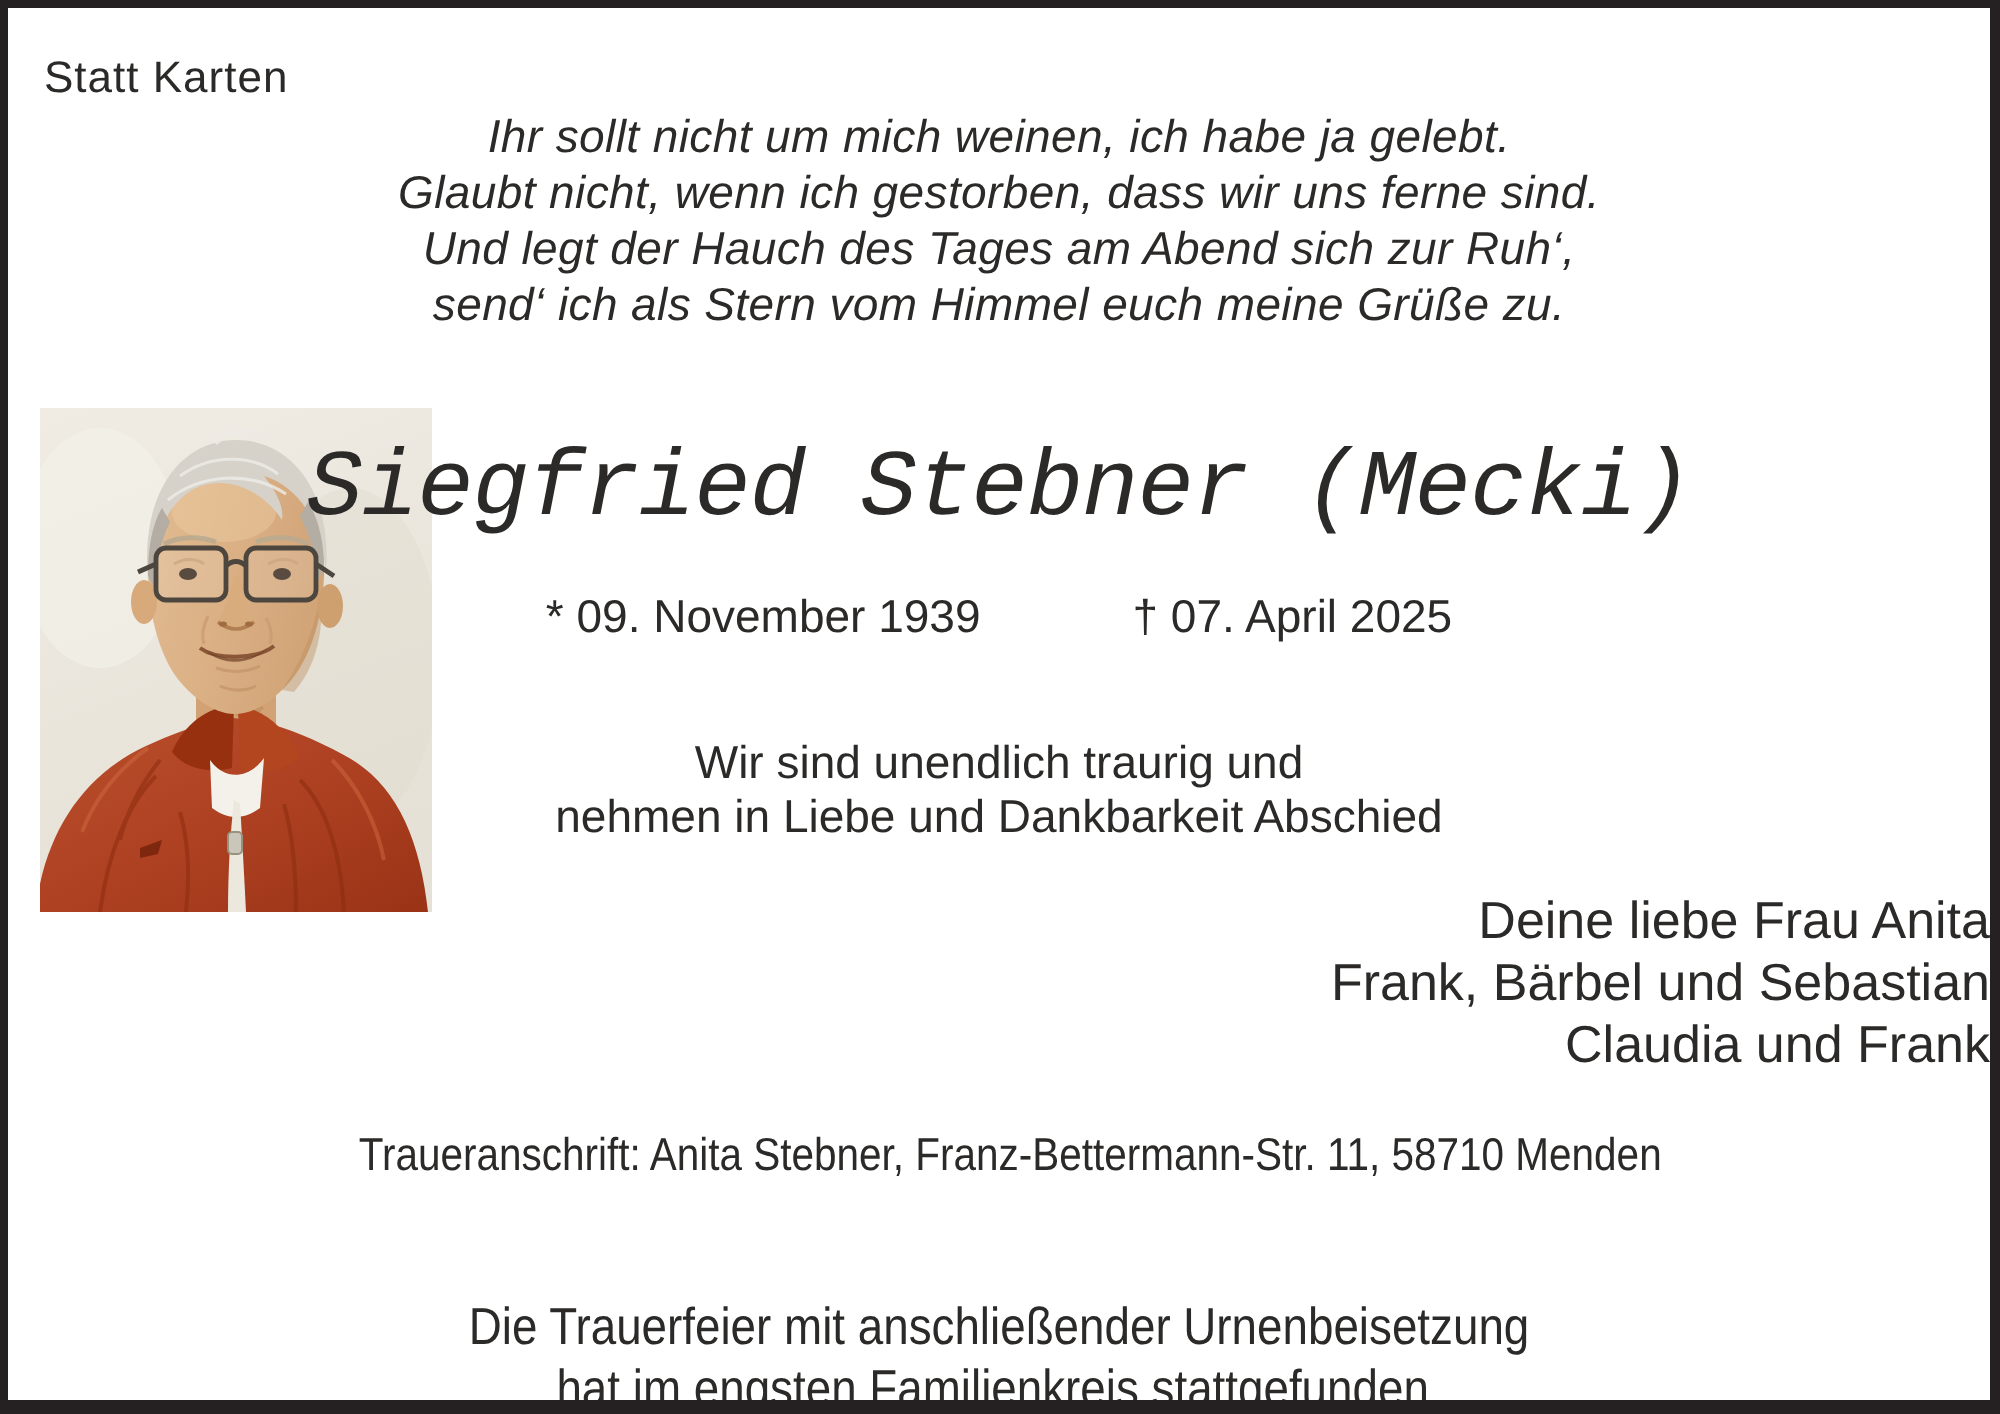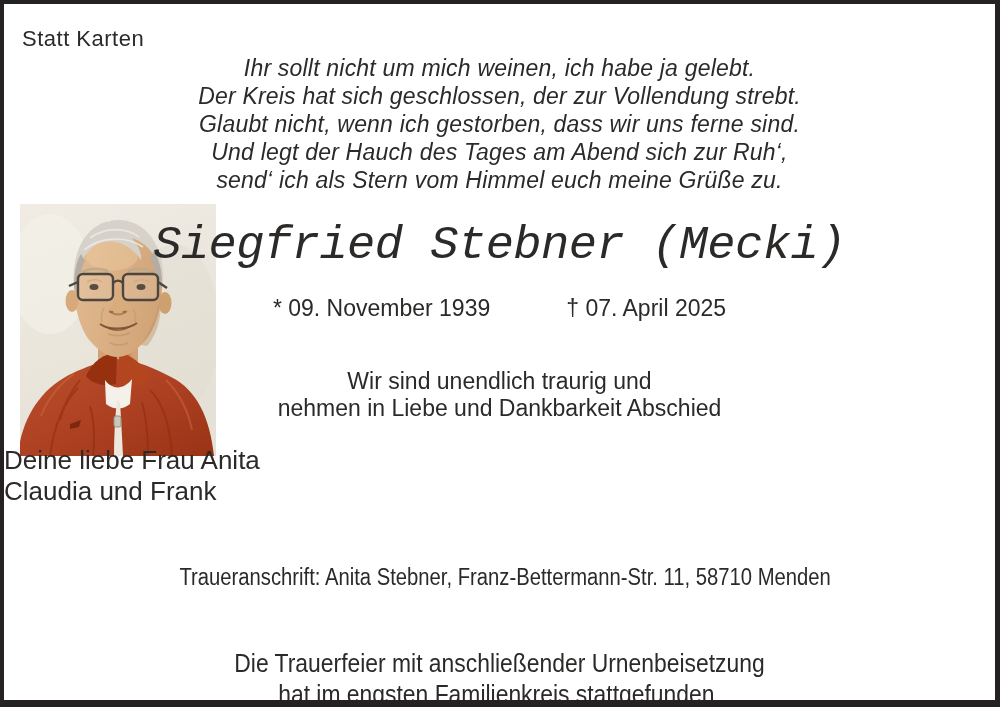--- a/index.html
+++ b/index.html
@@ -74,21 +74,21 @@
     top: 364px;
     text-align: center;
     font-size: 23px;
     line-height: 27px;
   }
   .family {
     position: absolute;
     left: 0;
     right: 0;
     top: 441px;
-    text-align: left;
+    text-align: right;
     font-size: 26px;
     line-height: 31px;
   }
   .address {
     position: absolute;
     left: 12px;
     right: 0;
     top: 560px;
     text-align: center;
     font-size: 23px;
@@ -113,21 +113,20 @@
 </style>
 </head>
 <body>
 
 <div class="page">
 
   <div class="statt-karten">Statt Karten</div>
 
   <div class="poem">
     <div>Ihr sollt nicht um mich weinen, ich habe ja gelebt.</div>
-    <div>Der Kreis hat sich geschlossen, der zur Vollendung strebt.</div>
     <div>Glaubt nicht, wenn ich gestorben, dass wir uns ferne sind.</div>
     <div>Und legt der Hauch des Tages am Abend sich zur Ruh‘,</div>
     <div>send‘ ich als Stern vom Himmel euch meine Grüße zu.</div>
   </div>
 
   <div class="photo" role="img" aria-label="Portrait of an elderly man with white hair and glasses wearing a red zip jacket over a white shirt">
     <svg viewBox="0 0 196 252" xmlns="http://www.w3.org/2000/svg">
       <defs>
         <linearGradient id="bgGrad" x1="0" y1="0" x2="0.3" y2="1">
           <stop offset="0" stop-color="#f0ece4"></stop>
@@ -236,20 +235,21 @@
     <span>† 07. April 2025</span>
   </div>
 
   <div class="mourning">
     <div>Wir sind unendlich traurig und</div>
     <div>nehmen in Liebe und Dankbarkeit Abschied</div>
   </div>
 
   <div class="family">
     <div>Deine liebe Frau Anita</div>
+    <div>Frank, Bärbel und Sebastian</div>
     <div>Claudia und Frank</div>
   </div>
 
   <div class="address">
     <span class="condensed-line">Traueranschrift: Anita Stebner, Franz-Bettermann-Str. 11, 58710 Menden</span>
   </div>
 
   <div class="funeral">
     <div>
         <span class="condensed-line">Die Trauerfeier mit anschließender Urnenbeisetzung</span>

